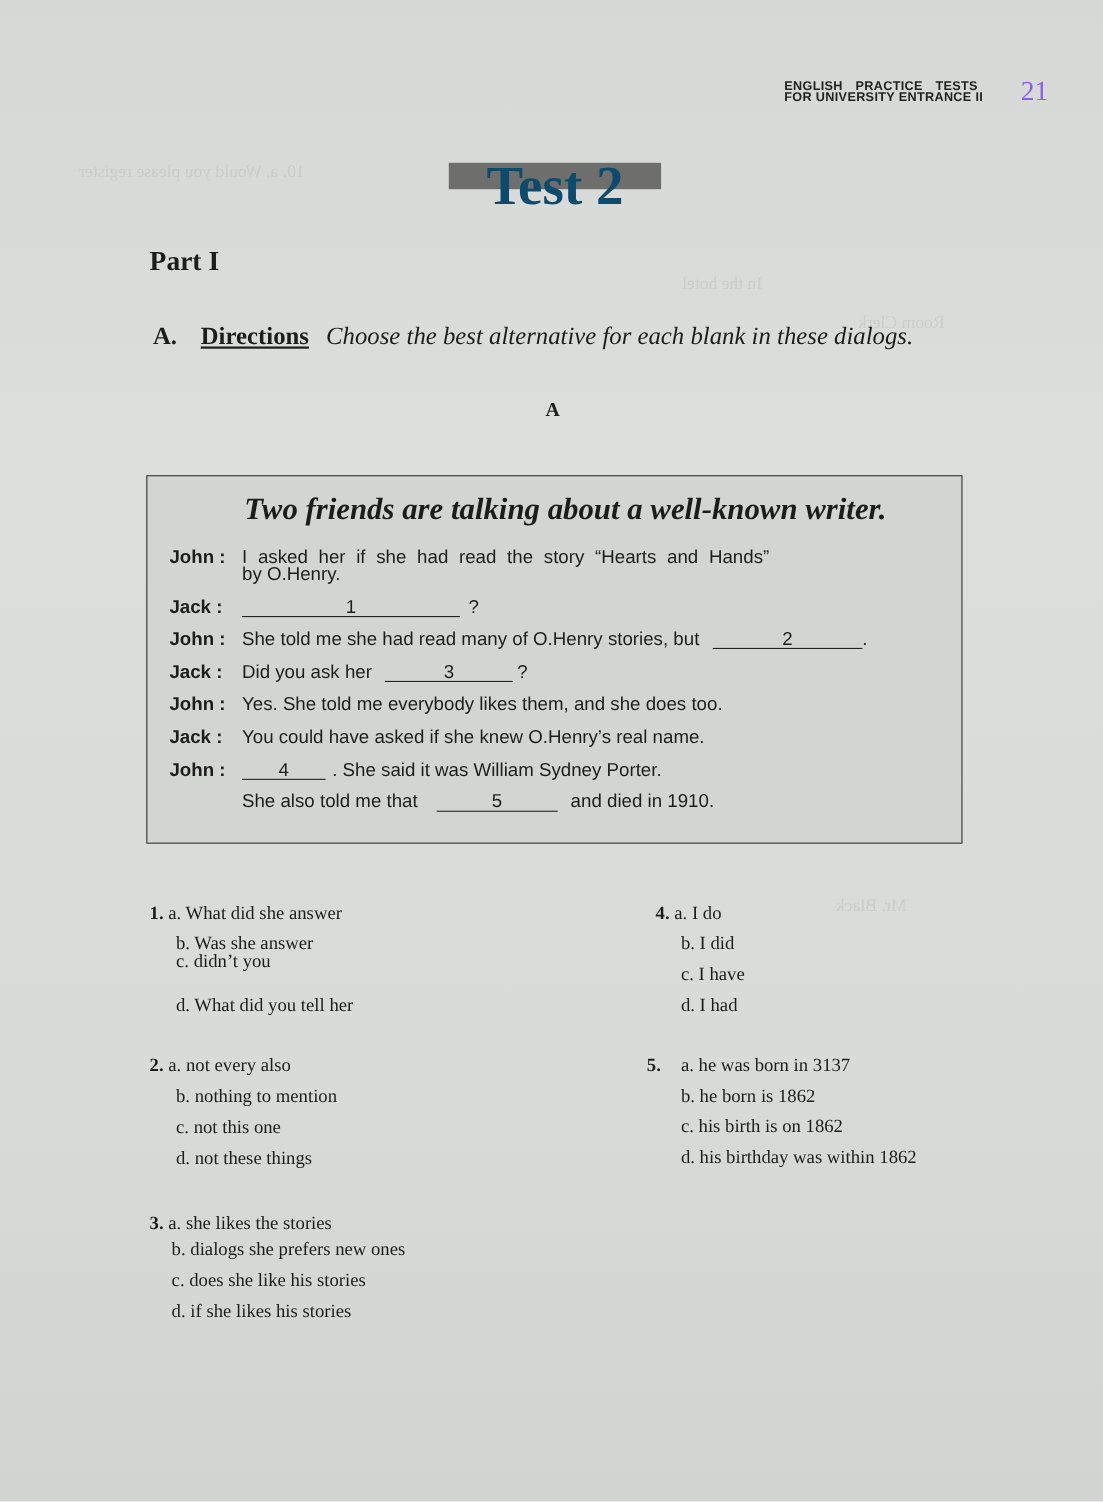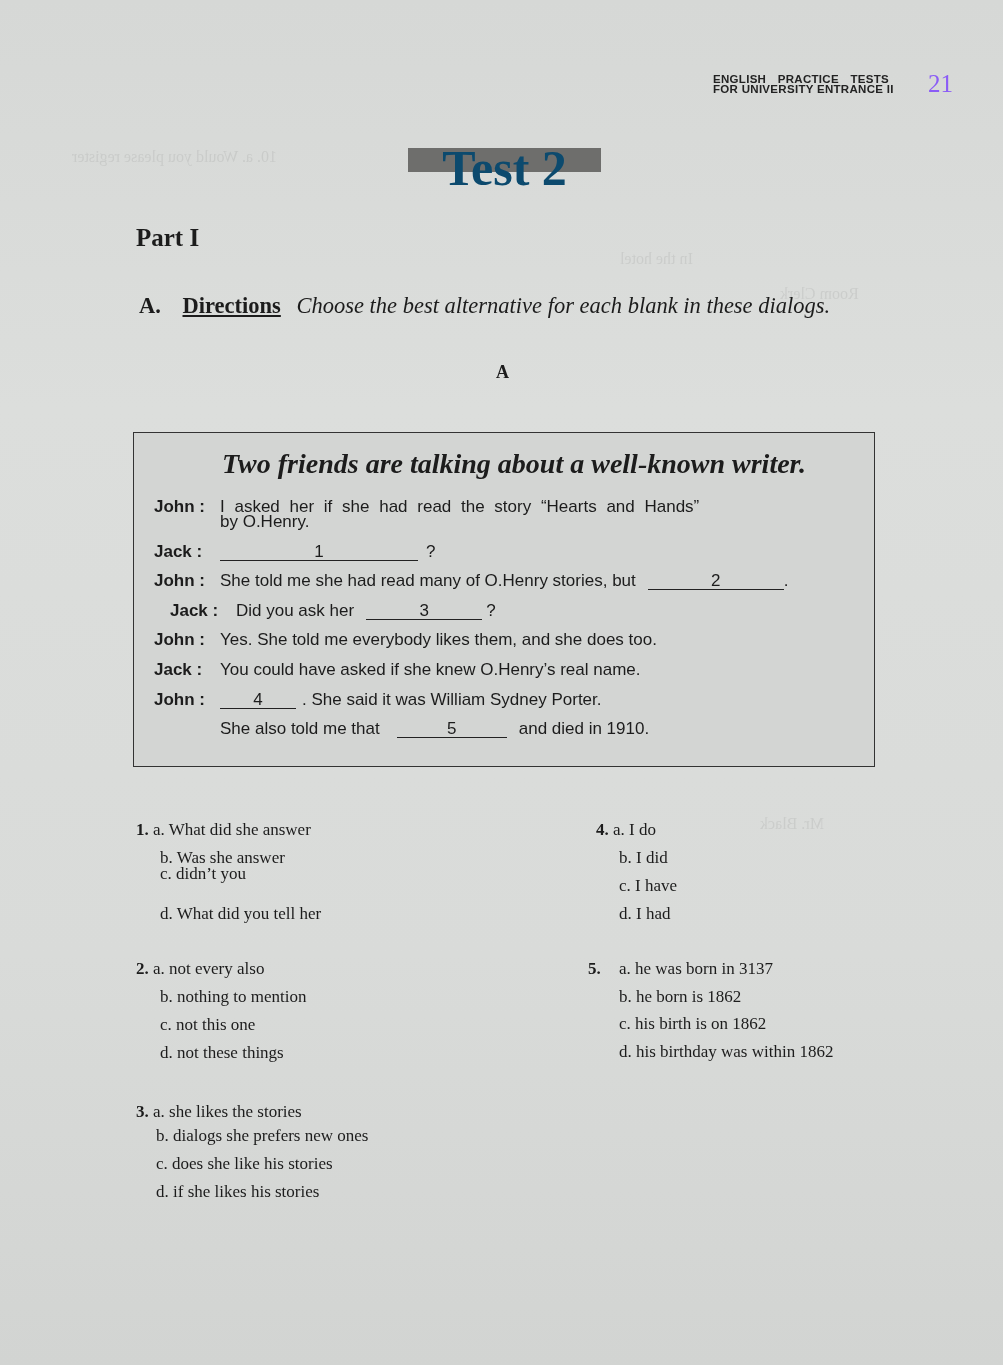--- a/index.html
+++ b/index.html
@@ -75,21 +75,21 @@
 </div>
 <div class="dl" style="left:220px;top:512px;">
   <span>by O.Henry.</span>
 </div>
 <div class="dl" style="left:154px;top:542px;">
   <span class="spk" style="width:66px;">Jack :</span><span class="blank" style="width:198px;">1</span><span style="margin-left:8px;">?</span>
 </div>
 <div class="dl" style="left:154px;top:571px;">
   <span class="spk" style="width:66px;">John :</span><span>She told me she had read many of O.Henry stories, but</span><span class="blank" style="width:136px;margin-left:12px;">2</span><span>.</span>
 </div>
-<div class="dl" style="left:154px;top:601px;margin-left:16px;">
+<div class="dl" style="left:154px;top:601px;">
   <span class="spk" style="width:66px;">Jack :</span><span>Did you ask her</span><span class="blank" style="width:116px;margin-left:12px;">3</span><span style="margin-left:4px;">?</span>
 </div>
 <div class="dl" style="left:154px;top:630px;">
   <span class="spk" style="width:66px;">John :</span><span>Yes.  She told me everybody likes them, and she does too.</span>
 </div>
 <div class="dl" style="left:154px;top:660px;">
   <span class="spk" style="width:66px;">Jack :</span><span>You could have asked if she knew O.Henry’s real name.</span>
 </div>
 <div class="dl" style="left:154px;top:690px;">
   <span class="spk" style="width:66px;">John :</span><span class="blank" style="width:76px;">4</span><span style="margin-left:6px;">.  She said it was William Sydney Porter.</span>

